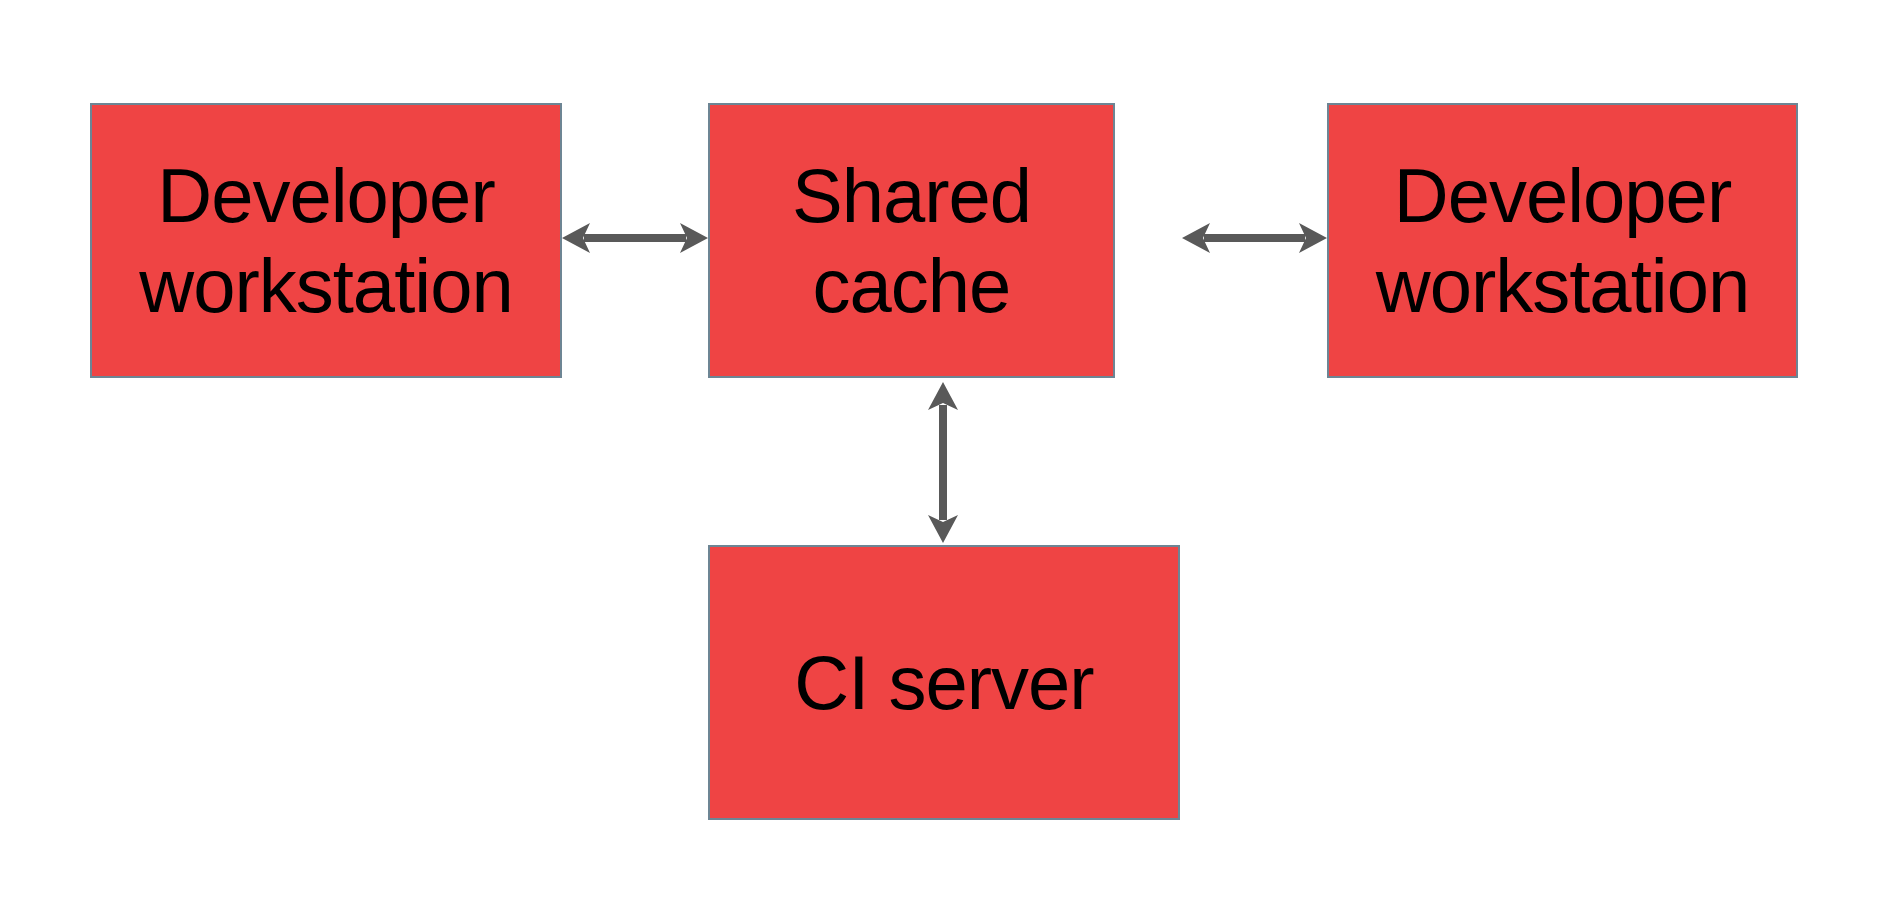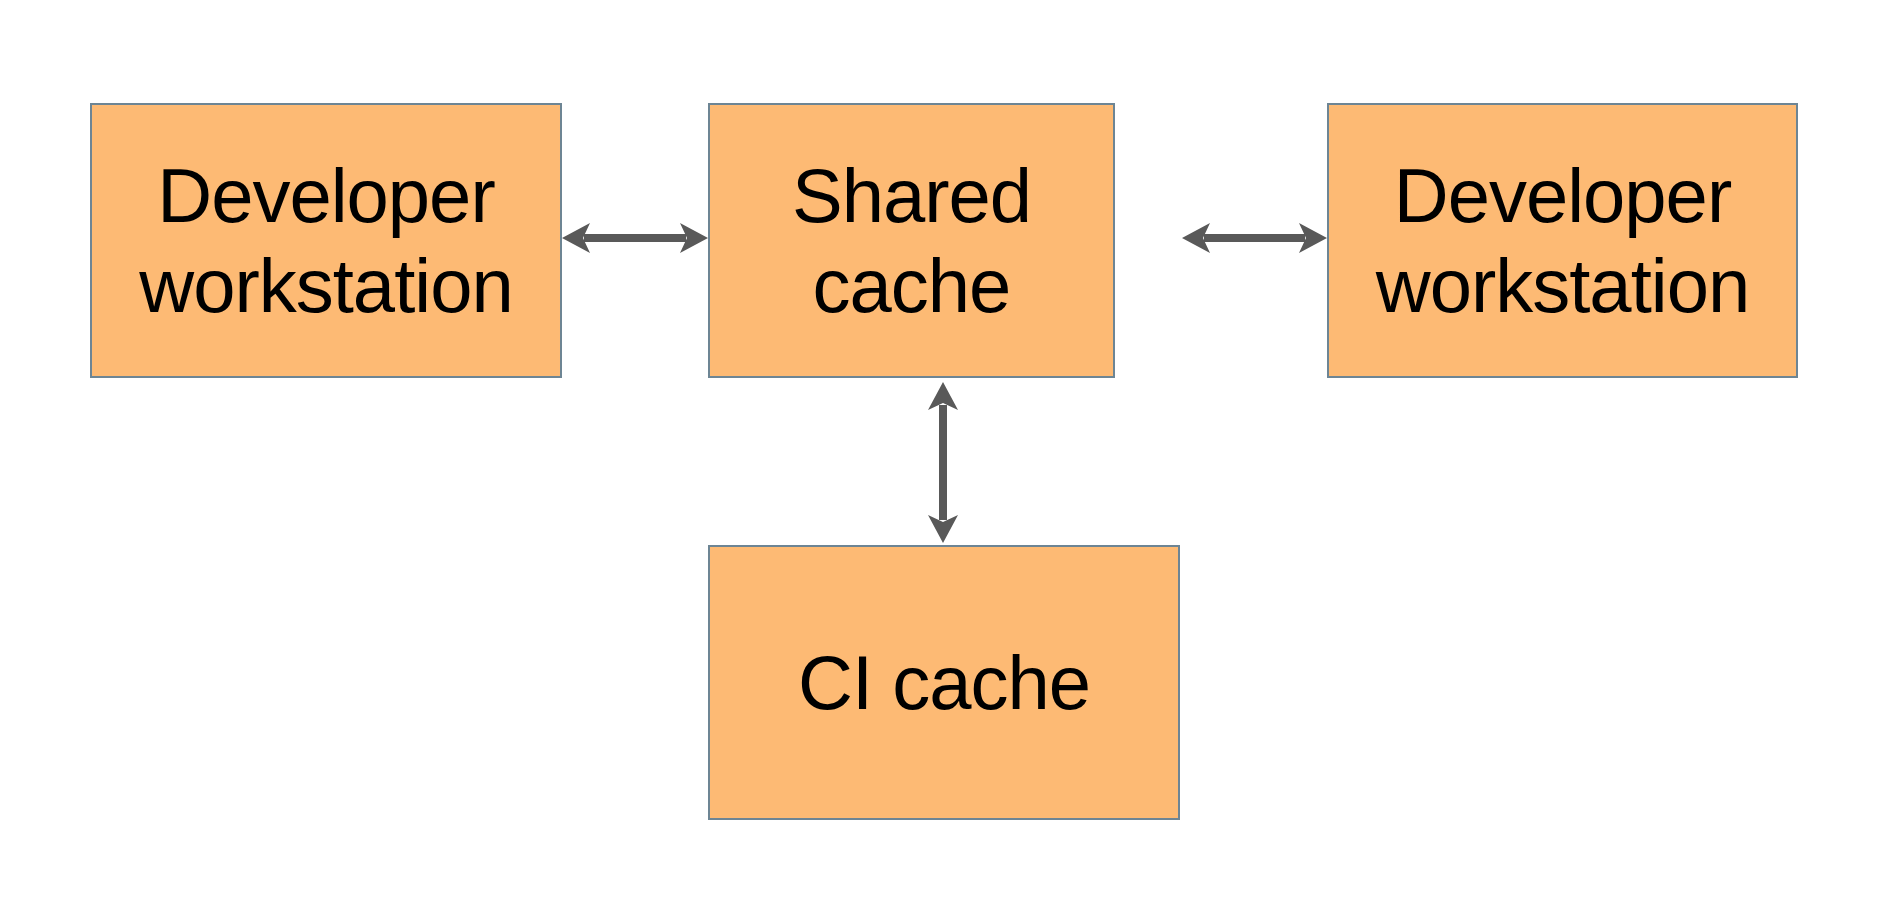--- a/index.html
+++ b/index.html
@@ -13,21 +13,21 @@
   }
   .canvas {
     position: relative;
     width: 1900px;
     height: 922px;
     background: #ffffff;
   }
   .node {
     position: absolute;
     box-sizing: border-box;
-    background: #fdba74;
+    background: #ef4444;
     border: 2px solid #6d8594;
     display: flex;
     align-items: center;
     justify-content: center;
     text-align: center;
   }
   .node-label {
     color: #000000;
     font-size: 76px;
     line-height: 90px;
@@ -60,21 +60,21 @@
     <span class="node-label">Shared
 cache</span>
   </div>
 
   <div class="node" id="node-right-workstation">
     <span class="node-label">Developer
 workstation</span>
   </div>
 
   <div class="node" id="node-ci-server">
-    <span class="node-label">CI cache</span>
+    <span class="node-label">CI server</span>
   </div>
 
   <svg class="arrow-layer" width="1900" height="922" viewBox="0 0 1900 922" xmlns="http://www.w3.org/2000/svg">
 
     <g fill="#595959">
       <rect x="584" y="234" width="102" height="8"></rect>
       <polygon points="562,238 590,223 583,238 590,253"></polygon>
       <polygon points="708,238 680,223 687,238 680,253"></polygon>
     </g>
 

